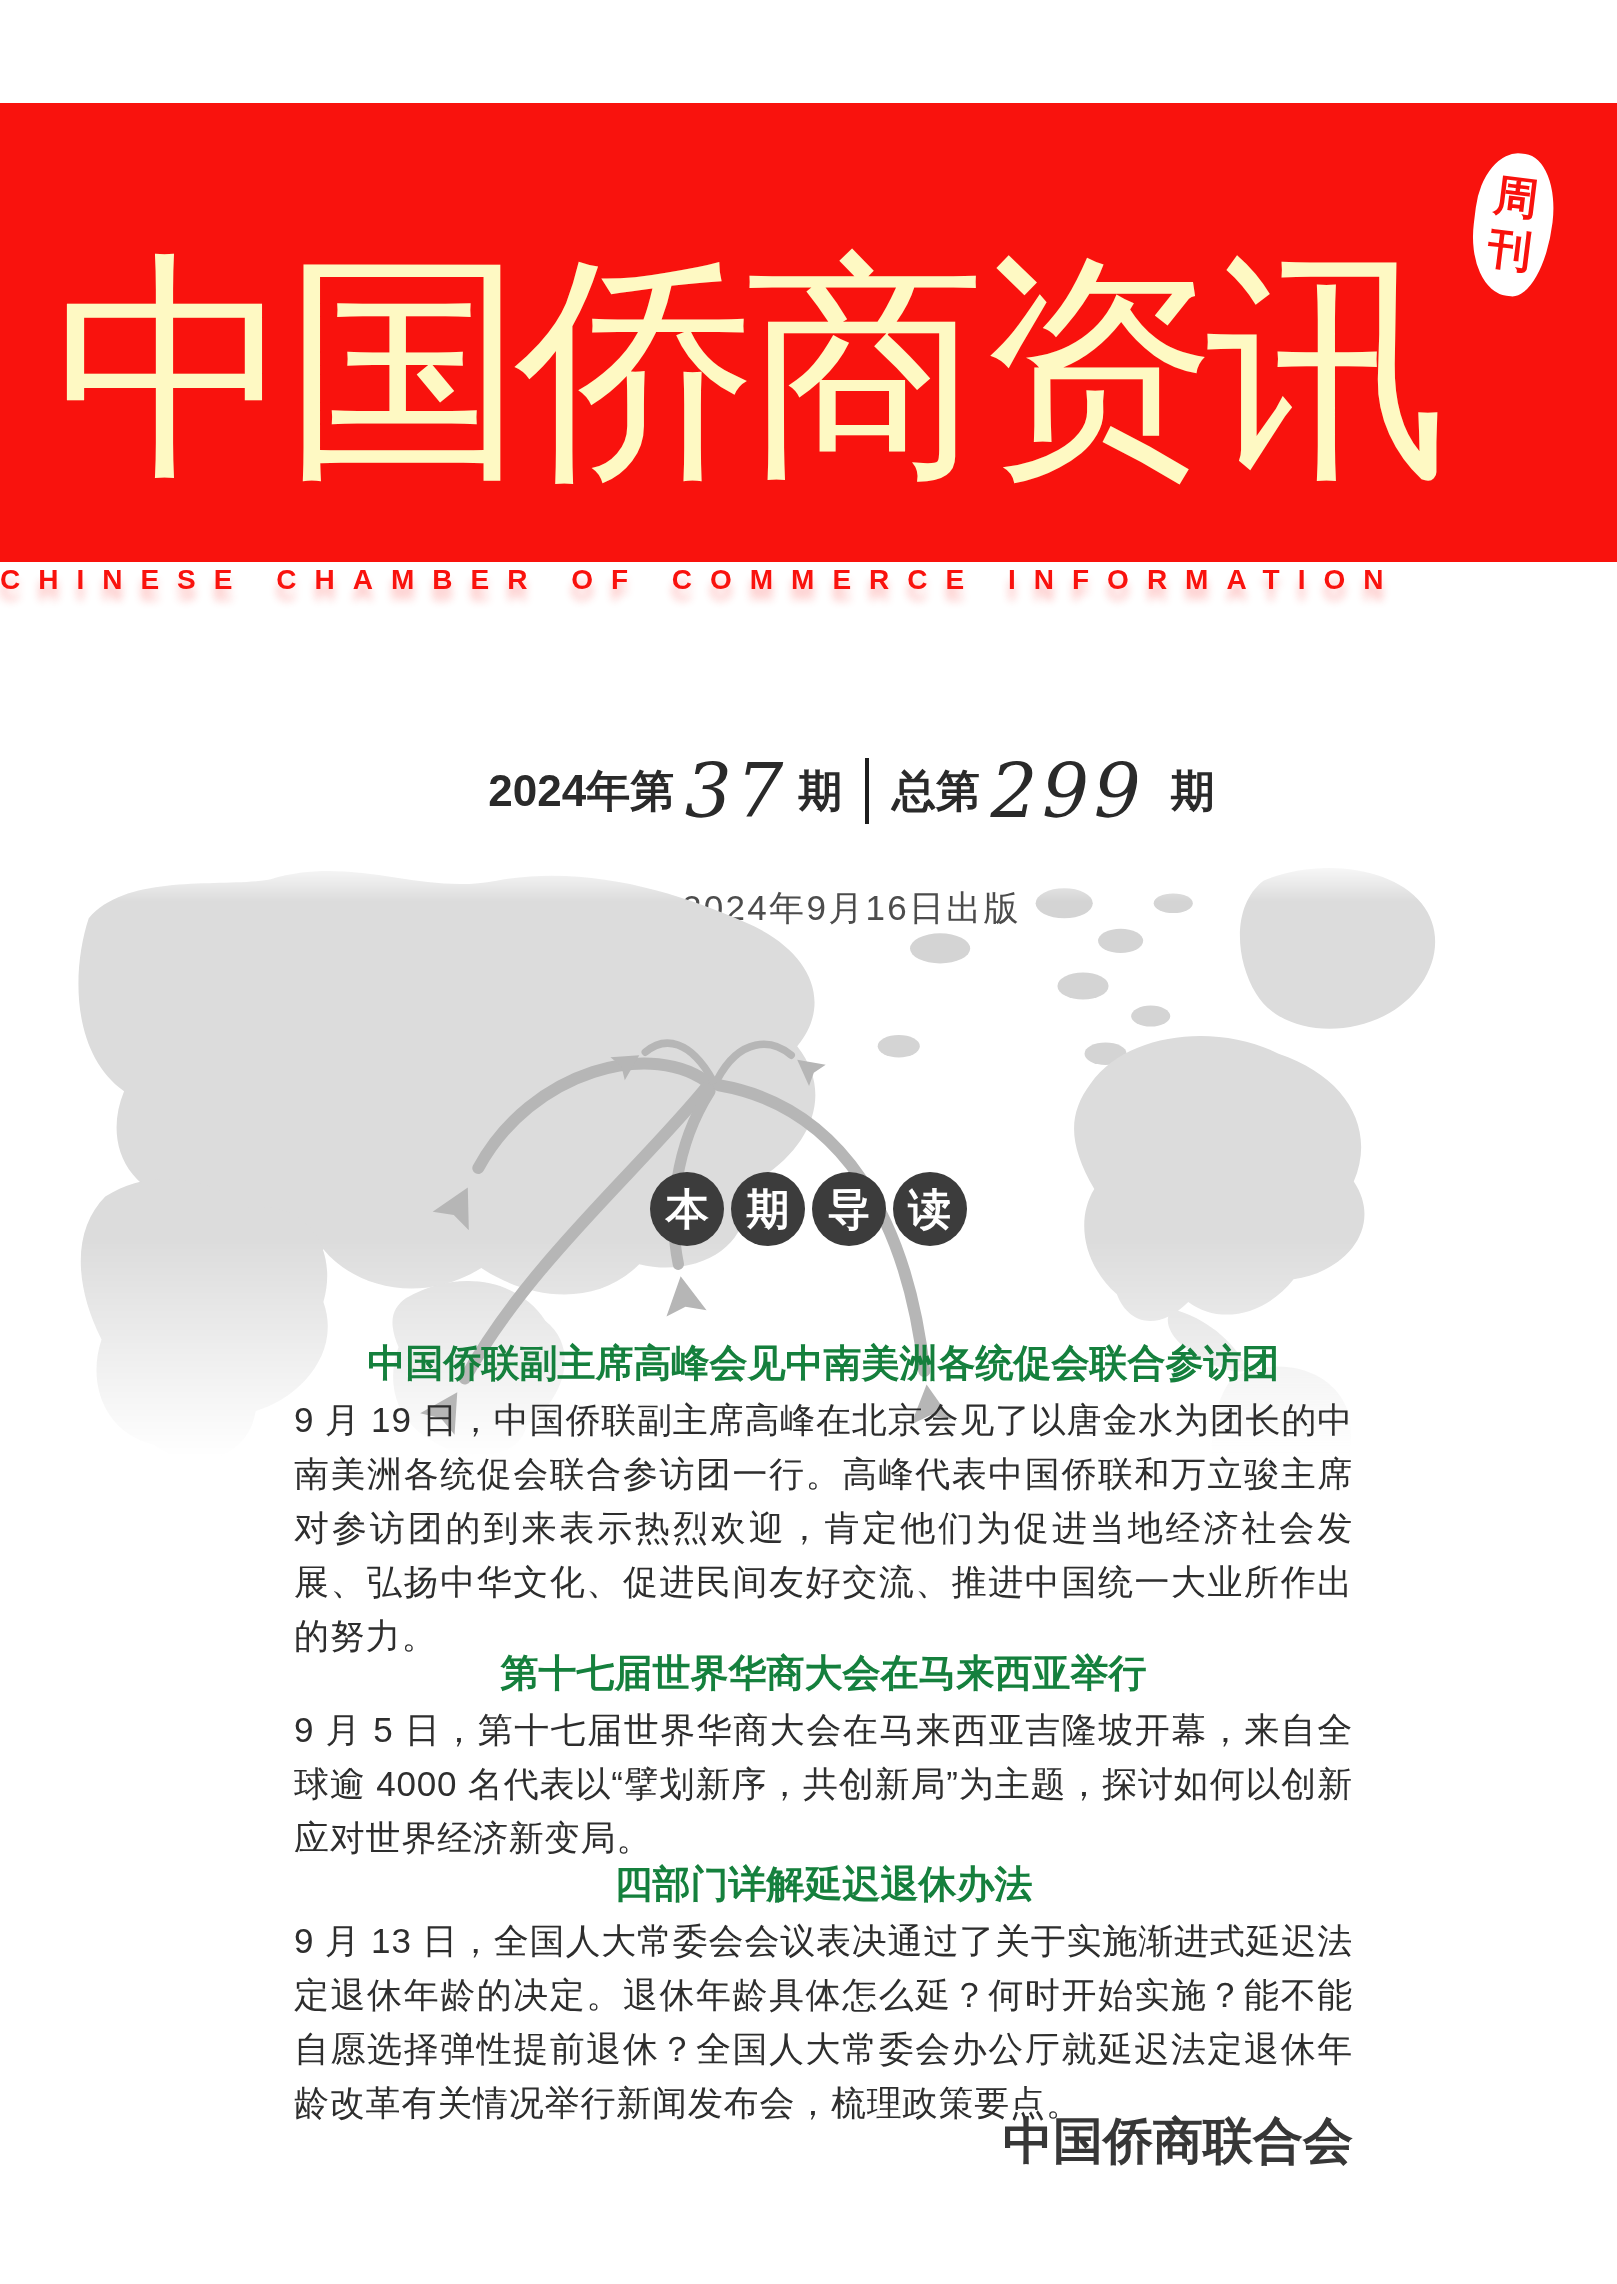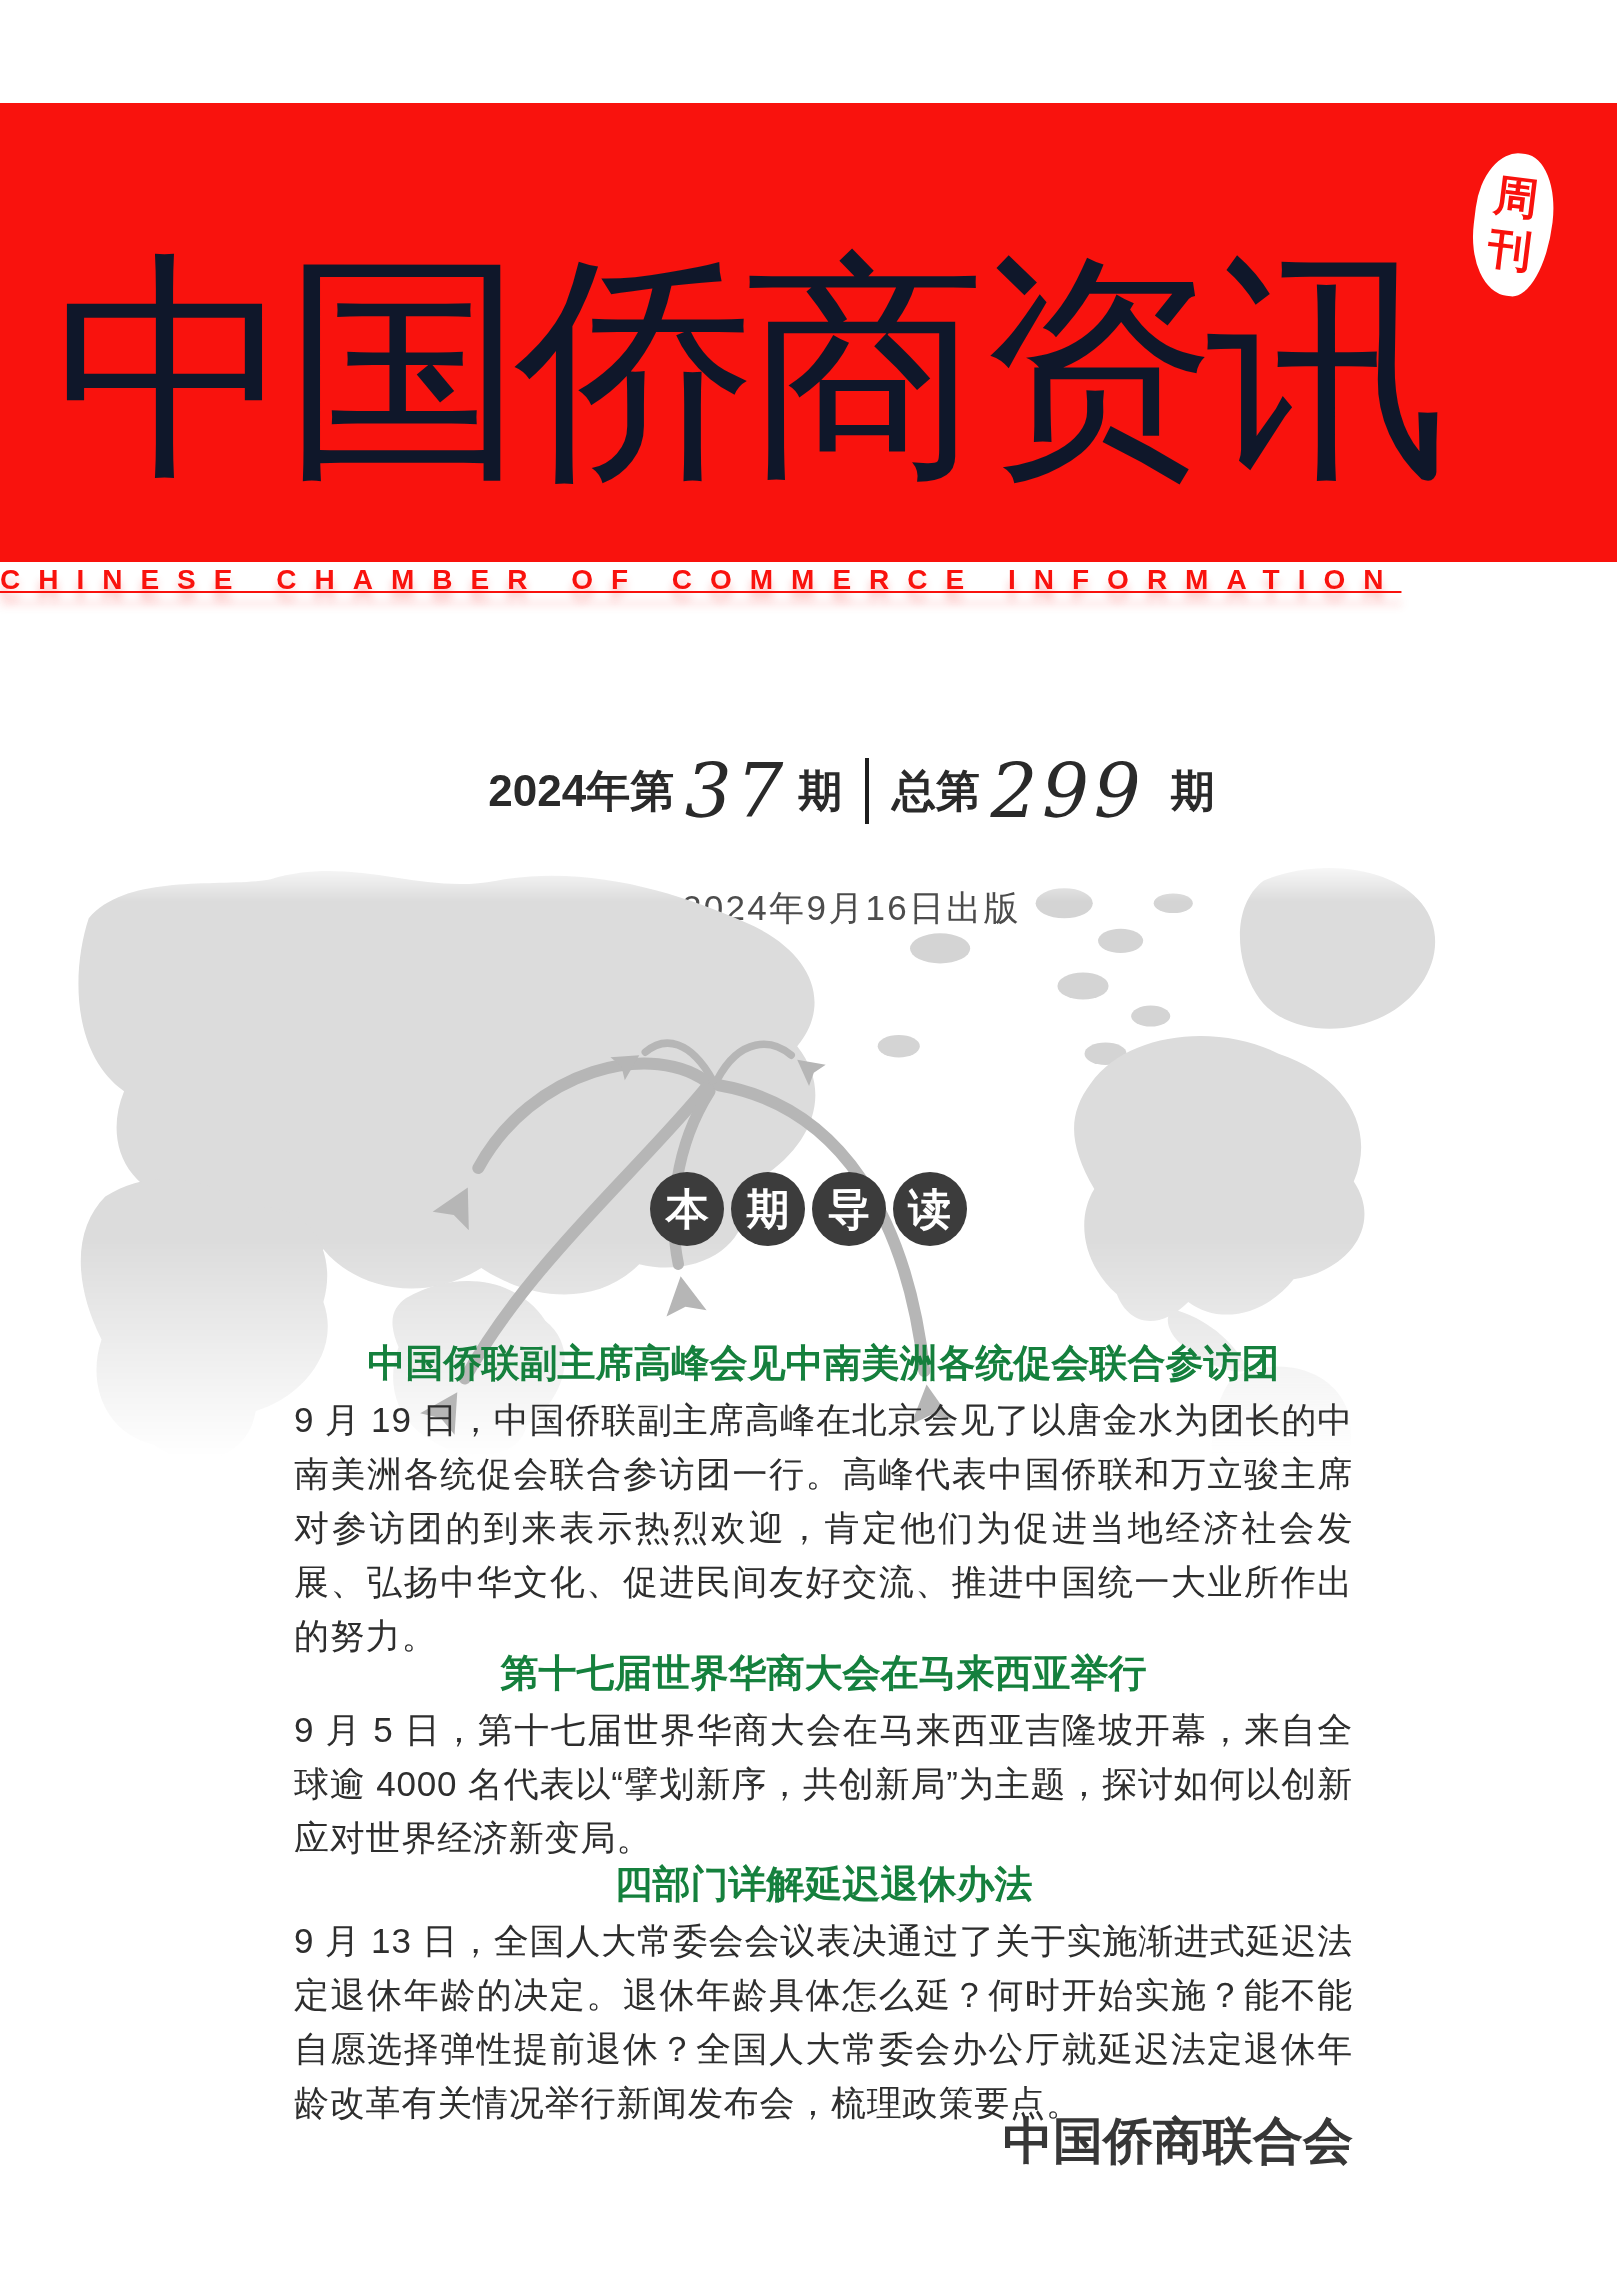--- a/index.html
+++ b/index.html
@@ -7,29 +7,29 @@
     --badge-gray:#3c3c3c; --ink:#2a2a2a; --body-ink:#2e2e2e; --date-ink:#4c4c4c; --footer-ink:#373737;
   }
   html,body{margin:0;padding:0;background:#888;}
   .page{position:relative;width:1617px;height:2284px;background:#ffffff;overflow:hidden;
         font-family:"Liberation Sans",sans-serif;}
 
   
   .band{position:absolute;left:0;top:103px;width:1617px;height:459px;background:var(--red);}
   .masthead-title{position:absolute;left:0;top:147px;width:1490px;margin:0;text-align:center;
         font-family:"Liberation Serif","DejaVu Serif",serif;font-weight:400;
-        font-size:241px;line-height:1;color:#0f172a;letter-spacing:-10.5px;white-space:nowrap;}
+        font-size:241px;line-height:1;color:#fef9c3;letter-spacing:-10.5px;white-space:nowrap;}
   .seal{position:absolute;right:65px;top:50px;width:78px;height:143px;background:#ffffff;
         border-radius:52% 48% 44% 56% / 44% 48% 58% 50%;transform:rotate(7deg);
         display:flex;flex-direction:column;align-items:center;justify-content:center;
         color:var(--red);font-family:"Liberation Serif",serif;font-weight:700;
         font-size:44px;line-height:1.2;}
   .subtitle{position:absolute;left:0;top:564px;width:1341px;text-align:center;color:var(--red);
         font-size:28px;font-weight:600;letter-spacing:18px;white-space:nowrap;
-        text-shadow:0 11.3px 9px rgba(249,18,13,.30);text-decoration:underline;}
+        text-shadow:0 11.3px 9px rgba(249,18,13,.30);}
 
   
   .issue-line{position:absolute;left:0;top:758px;width:1617px;display:flex;align-items:center;
         justify-content:center;transform:translateX(43px);color:var(--ink);white-space:nowrap;}
   .issue-line .b{font-weight:800;font-size:44px;line-height:1;}
   .issue-line .num{font-family:"DejaVu Serif",serif;font-style:italic;font-weight:400;
         font-size:74px;line-height:.9;letter-spacing:4.5px;padding:0 10.5px;}
   .issue-line .sep{width:4.5px;height:66px;background:#1d1d1d;margin:0 22.6px;font-size:0;color:transparent;overflow:hidden;}
   .issue-line .pad{margin-left:15px;}
   .pub-date{position:absolute;left:0;top:885px;width:1617px;text-align:center;transform:translateX(43px);

